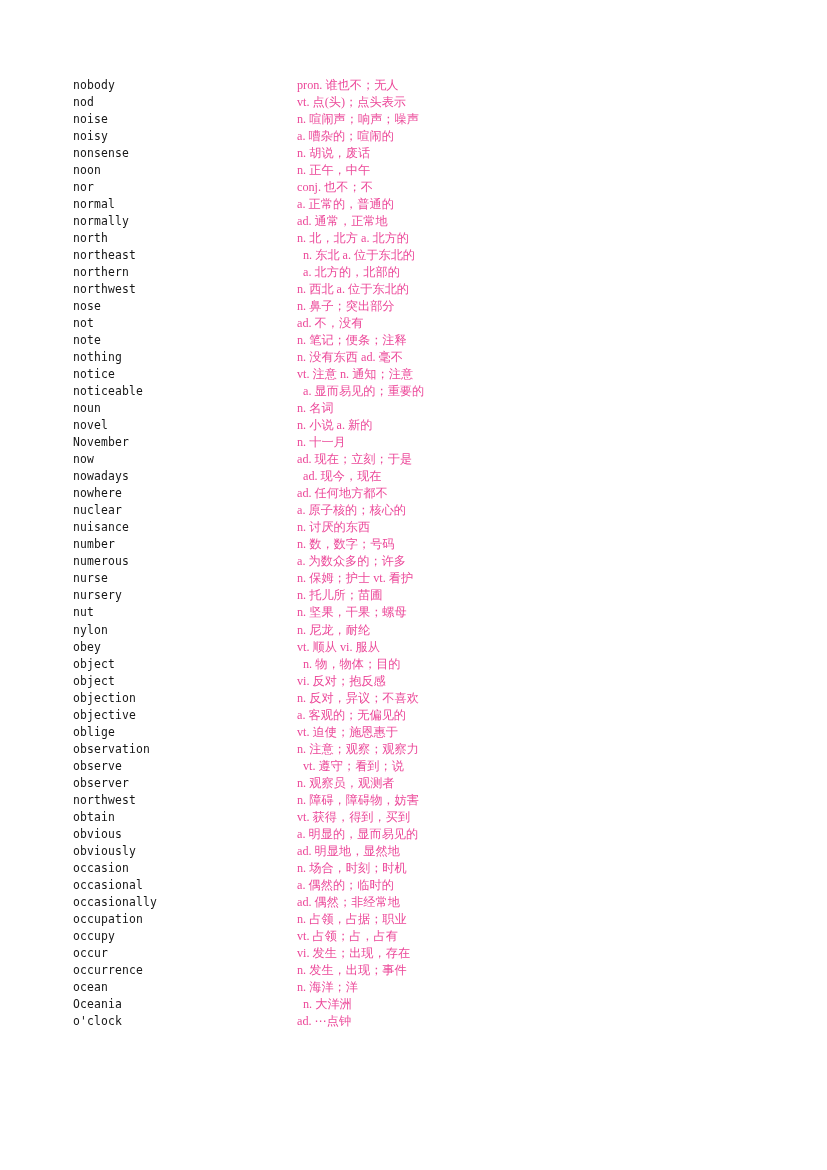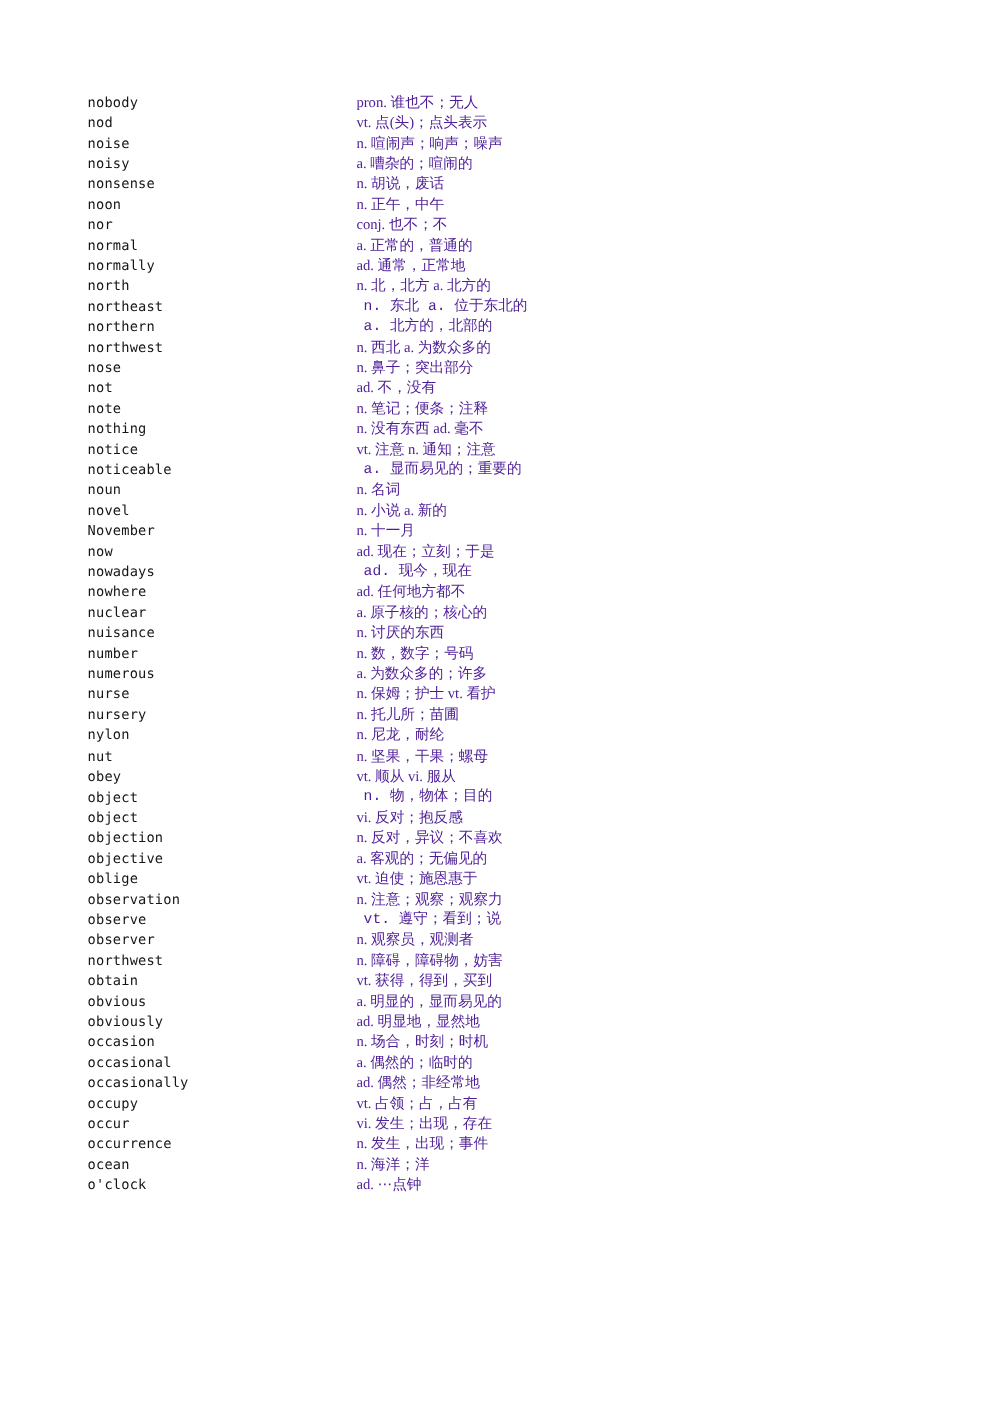--- a/index.html
+++ b/index.html
@@ -55,28 +55,27 @@
     line-height: 17.03px;
   }
 
   
   .definition {
     position: absolute;
     left: 224px;
     top: 0;
     font-family: "Liberation Serif", "DejaVu Serif", serif;
     font-size: 12.2px;
-    color: #4c1d95;
+    color: #ec4899;
     line-height: 17.03px;
   }
 
   
   .definition.indent {
     left: 230px;
-    font-family: Liberation Mono, monospace;
   }
 </style>
 </head>
 <body>
 
 <div id="page">
   <div id="vocab-list">
       <div class="vocab-row">
         <span class="word">nobody</span>
         <span class="definition">pron. 谁也不；无人</span>
@@ -120,21 +119,21 @@
       <div class="vocab-row">
         <span class="word">northeast</span>
         <span class="definition indent">n. 东北 a. 位于东北的</span>
       </div>
       <div class="vocab-row">
         <span class="word">northern</span>
         <span class="definition indent">a. 北方的，北部的</span>
       </div>
       <div class="vocab-row">
         <span class="word">northwest</span>
-        <span class="definition">n. 西北 a. 为数众多的</span>
+        <span class="definition">n. 西北 a. 位于东北的</span>
       </div>
       <div class="vocab-row">
         <span class="word">nose</span>
         <span class="definition">n. 鼻子；突出部分</span>
       </div>
       <div class="vocab-row">
         <span class="word">not</span>
         <span class="definition">ad. 不，没有</span>
       </div>
       <div class="vocab-row">
@@ -195,28 +194,28 @@
       </div>
       <div class="vocab-row">
         <span class="word">nurse</span>
         <span class="definition">n. 保姆；护士 vt. 看护</span>
       </div>
       <div class="vocab-row">
         <span class="word">nursery</span>
         <span class="definition">n. 托儿所；苗圃</span>
       </div>
       <div class="vocab-row">
+        <span class="word">nut</span>
+        <span class="definition">n. 坚果，干果；螺母</span>
+      </div>
+      <div class="vocab-row">
         <span class="word">nylon</span>
         <span class="definition">n. 尼龙，耐纶</span>
       </div>
       <div class="vocab-row">
-        <span class="word">nut</span>
-        <span class="definition">n. 坚果，干果；螺母</span>
-      </div>
-      <div class="vocab-row">
         <span class="word">obey</span>
         <span class="definition">vt. 顺从 vi. 服从</span>
       </div>
       <div class="vocab-row">
         <span class="word">object</span>
         <span class="definition indent">n. 物，物体；目的</span>
       </div>
       <div class="vocab-row">
         <span class="word">object</span>
         <span class="definition">vi. 反对；抱反感</span>
@@ -267,33 +266,41 @@
       </div>
       <div class="vocab-row">
         <span class="word">occasional</span>
         <span class="definition">a. 偶然的；临时的</span>
       </div>
       <div class="vocab-row">
         <span class="word">occasionally</span>
         <span class="definition">ad. 偶然；非经常地</span>
       </div>
       <div class="vocab-row">
+        <span class="word">occupation</span>
+        <span class="definition">n. 占领，占据；职业</span>
+      </div>
+      <div class="vocab-row">
         <span class="word">occupy</span>
         <span class="definition">vt. 占领；占，占有</span>
       </div>
       <div class="vocab-row">
         <span class="word">occur</span>
         <span class="definition">vi. 发生；出现，存在</span>
       </div>
       <div class="vocab-row">
         <span class="word">occurrence</span>
         <span class="definition">n. 发生，出现；事件</span>
       </div>
       <div class="vocab-row">
         <span class="word">ocean</span>
         <span class="definition">n. 海洋；洋</span>
       </div>
       <div class="vocab-row">
+        <span class="word">Oceania</span>
+        <span class="definition indent">n. 大洋洲</span>
+      </div>
+      <div class="vocab-row">
         <span class="word">o'clock</span>
         <span class="definition">ad. ⋯点钟</span>
       </div>
     </div>
 </div>
 
 </body></html>

